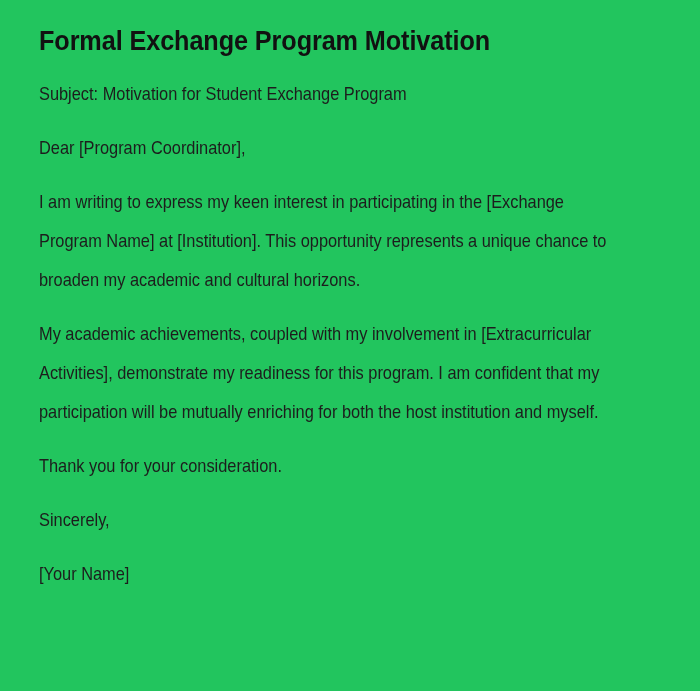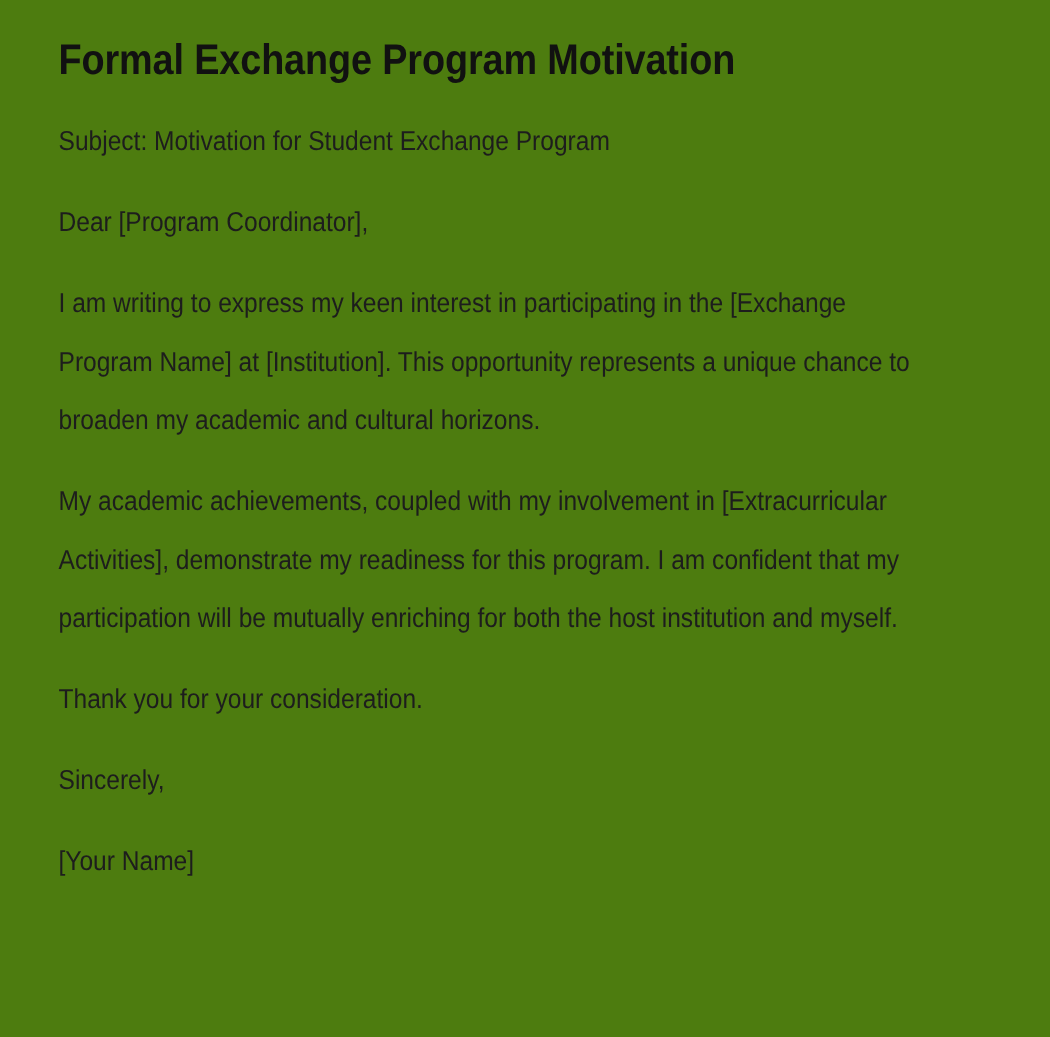--- a/index.html
+++ b/index.html
@@ -12,21 +12,21 @@
     width: 700px;
     height: 691px;
     overflow: hidden;
     font-family: "Liberation Sans", "DejaVu Sans", sans-serif;
     -webkit-font-smoothing: antialiased;
   }
 
   .page {
     width: 700px;
     height: 691px;
-    background: #4d7c0f;
+    background: #22c55e;
     box-sizing: border-box;
     padding: 0;
     position: relative;
   }
 
   .doc-body {
     position: absolute;
     left: 39px;
     top: 0;
     width: 592px;

